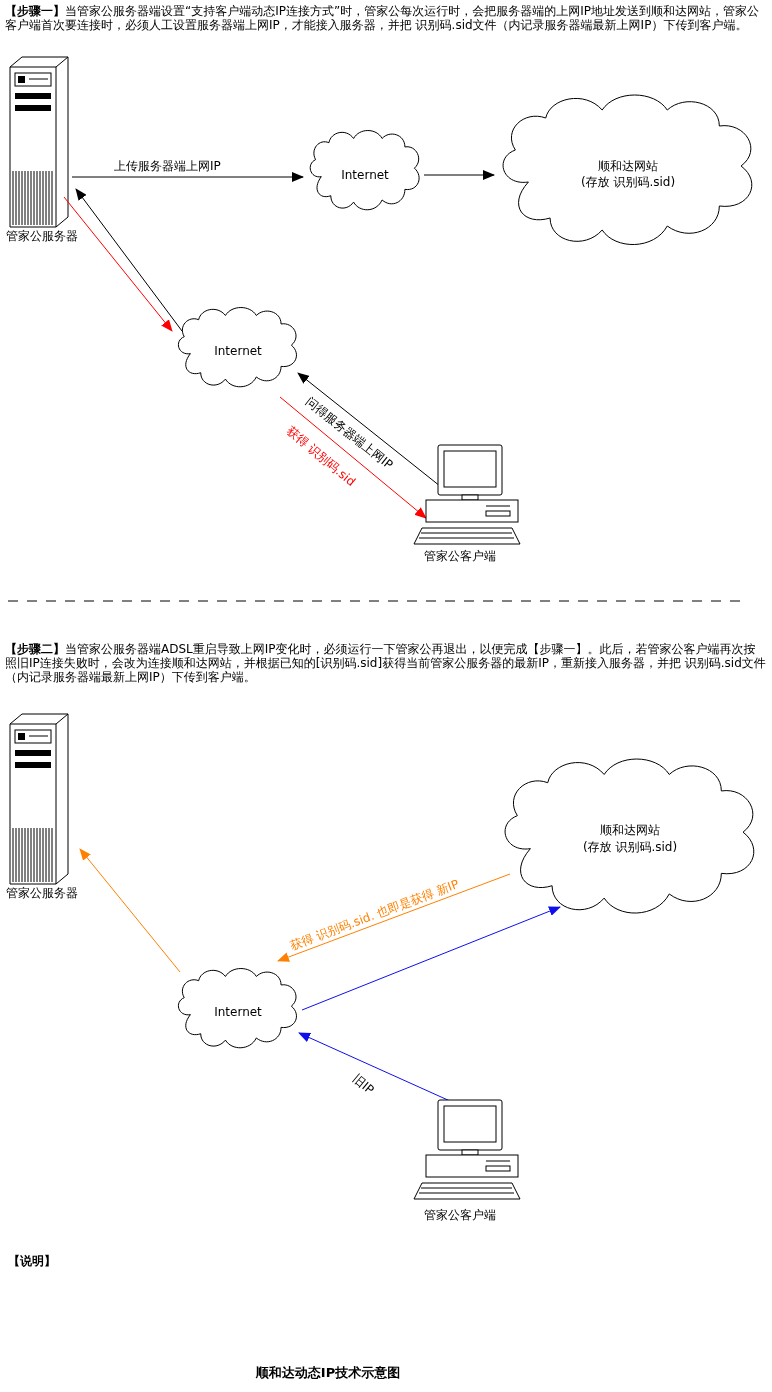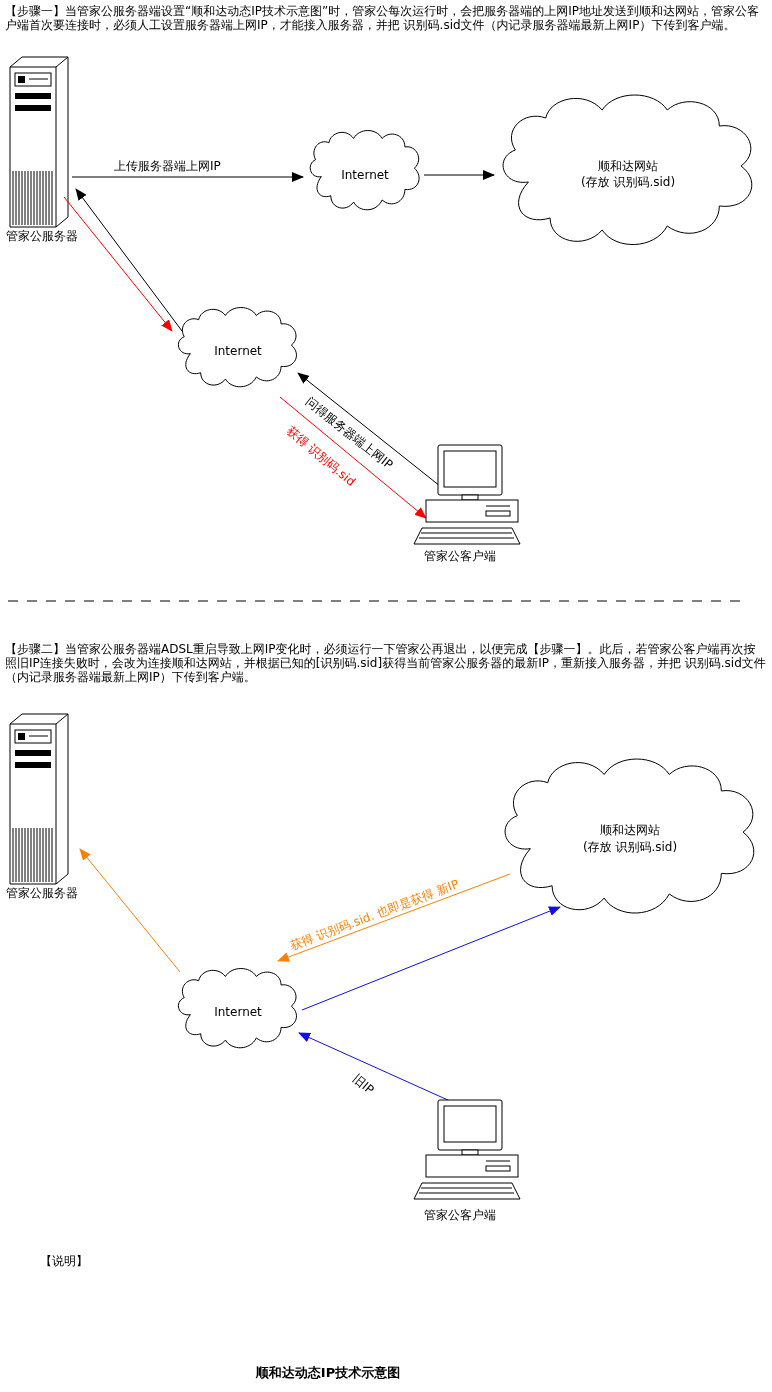--- a/index.html
+++ b/index.html
@@ -1,23 +1,23 @@
 <!DOCTYPE html>
 <html><head>
 <meta charset="utf-8">
 <style>
   html,body{margin:0;padding:0;background:#ffffff;}
   .stage{position:relative;width:772px;height:1392px;background:#ffffff;overflow:hidden;
          font-family:"DejaVu Sans",sans-serif;color:#000;}
   .para{position:absolute;font-size:12px;line-height:14px;letter-spacing:0;}
-  .para b{font-weight:normal;}
+  .para b{font-weight:bold;}
   .p1{left:5px;top:4px;width:762px;}
   .p2{left:5px;top:642px;width:762px;}
   .notes{position:absolute;left:8px;top:1254px;width:760px;font-size:12px;line-height:14px;}
-  .notes .tag{font-weight:normal;margin-left:32px;}
+  .notes .tag{font-weight:bold;}
   .footer-title{position:absolute;left:0;top:1364px;width:656px;text-align:center;
                 font-size:13px;font-weight:bold;}
   svg.diagram{position:absolute;left:0;top:0;}
   svg text{font-family:"DejaVu Sans",sans-serif;font-size:12px;fill:#000;}
   .lbl-red{fill:#ff0000;}
   .lbl-orange{fill:#ff8000;}
   .ln{stroke:#000;stroke-width:1;fill:none;}
   .ln-red{stroke:#ff0000;}
   .ln-orange{stroke:#ff8000;}
   .ln-blue{stroke:#0f0fee;}
@@ -124,21 +124,21 @@
       <line class="ln ln-blue" x1="302" y1="1010" x2="560" y2="907" marker-end="url(#ah-blue)"></line>
       <line class="ln ln-blue" x1="450" y1="1101" x2="299" y2="1033" marker-end="url(#ah-blue)"></line>
       <text transform="translate(352,1080) rotate(40)">旧IP</text>
 
       <use href="#pc-def" x="410" y="1098"></use>
       <text x="424" y="1219">管家公客户端</text>
     </g>
   </svg>
 
   <div class="para p1">
-    <b>【步骤一】</b><span>当管家公服务器端设置“顺和达动态IP技术示意图”时，管家公每次运行时，会把服务器端的上网IP地址发送到顺和达网站，管家公客户端首次要连接时，必须人工设置服务器端上网IP，才能接入服务器，并把 识别码.sid文件（内记录服务器端最新上网IP）下传到客户端。</span>
+    <b>【步骤一】</b><span>当管家公服务器端设置“支持客户端动态IP连接方式”时，管家公每次运行时，会把服务器端的上网IP地址发送到顺和达网站，管家公客户端首次要连接时，必须人工设置服务器端上网IP，才能接入服务器，并把 识别码.sid文件（内记录服务器端最新上网IP）下传到客户端。</span>
   </div>
 
   <div class="para p2">
     <b>【步骤二】</b><span>当管家公服务器端ADSL重启导致上网IP变化时，必须运行一下管家公再退出，以便完成【步骤一】。此后，若管家公客户端再次按照旧IP连接失败时，会改为连接顺和达网站，并根据已知的[识别码.sid]获得当前管家公服务器的最新IP，重新接入服务器，并把 识别码.sid文件（内记录服务器端最新上网IP）下传到客户端。</span>
   </div>
 
   <div class="notes">
     <div class="tag">【说明】</div>
   </div>
 

